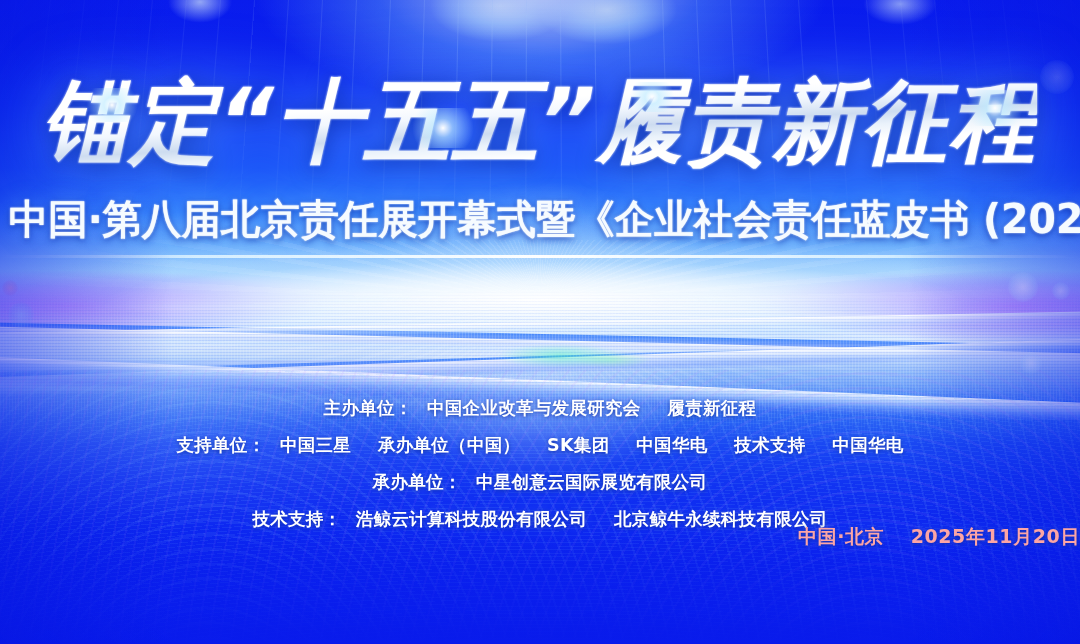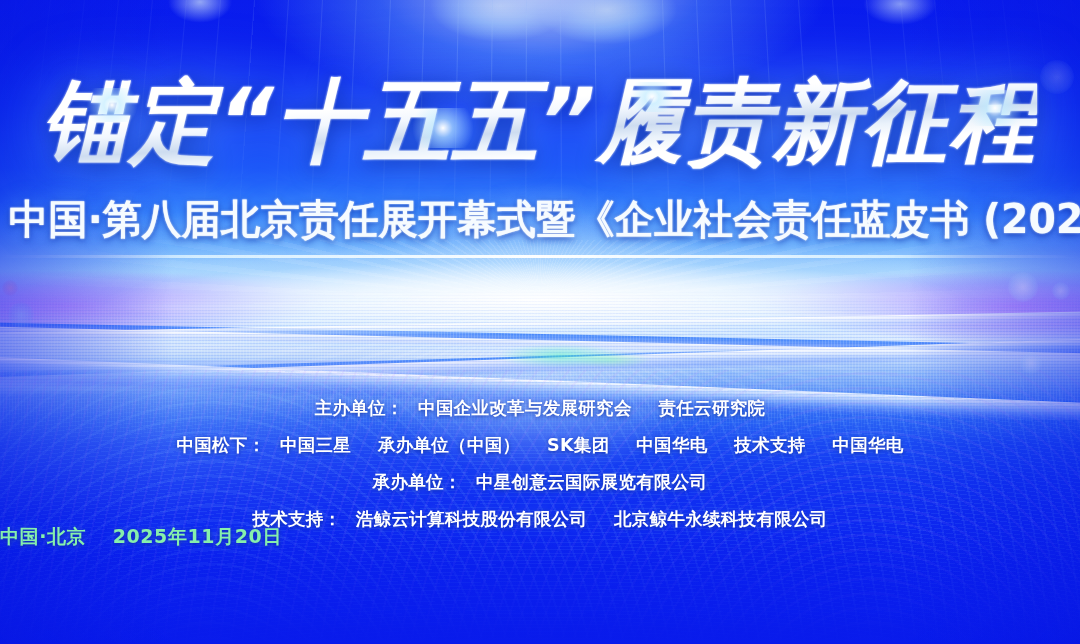--- a/index.html
+++ b/index.html
@@ -253,25 +253,25 @@
     letter-spacing:.3px;
     margin-bottom:13px;
     text-shadow:0 1px 4px rgba(8,35,150,.85), 0 0 11px rgba(120,190,255,.35);
     white-space:nowrap;
   }
   .credit-line .lbl{ margin-right:8px; }
   .credit-line .gap{ display:inline-block; width:14px; }
 
   .datestamp{
     position:absolute; top:524px; left:0; width:1080px;
-    text-align:left;
+    text-align:right;
     font-family:"DejaVu Sans","Liberation Sans",sans-serif;
     font-size:19px;
     font-weight:bold;
-    color:#86efac;
+    color:#fca5a5;
     letter-spacing:.6px;
     text-shadow:0 1px 4px rgba(8,35,150,.85), 0 0 12px rgba(120,190,255,.35);
     white-space:nowrap;
   }
   .datestamp .gap{ display:inline-block; width:12px; }
 </style>
 </head>
 <body>
 
 <div id="stage">
@@ -321,25 +321,25 @@
     <div class="subtitle-wrap">
       <div class="subtitle">中国·第八届北京责任展开幕式暨《企业社会责任蓝皮书 (2025)》</div>
     </div>
 
     <div class="credits">
 
       <div class="credit-line">
         <span class="lbl">主办单位：</span>
         <span>中国企业改革与发展研究会</span>
         <span class="gap"></span>
-        <span>责任云研究院</span>
+        <span>履责新征程</span>
       </div>
 
       <div class="credit-line">
-        <span class="lbl">中国松下：</span>
+        <span class="lbl">支持单位：</span>
         <span>中国三星</span>
         <span class="gap"></span>
         <span>承办单位（中国）</span>
         <span class="gap"></span>
         <span>SK集团</span>
         <span class="gap"></span>
         <span>中国华电</span>
         <span class="gap"></span>
         <span>技术支持</span>
         <span class="gap"></span>

